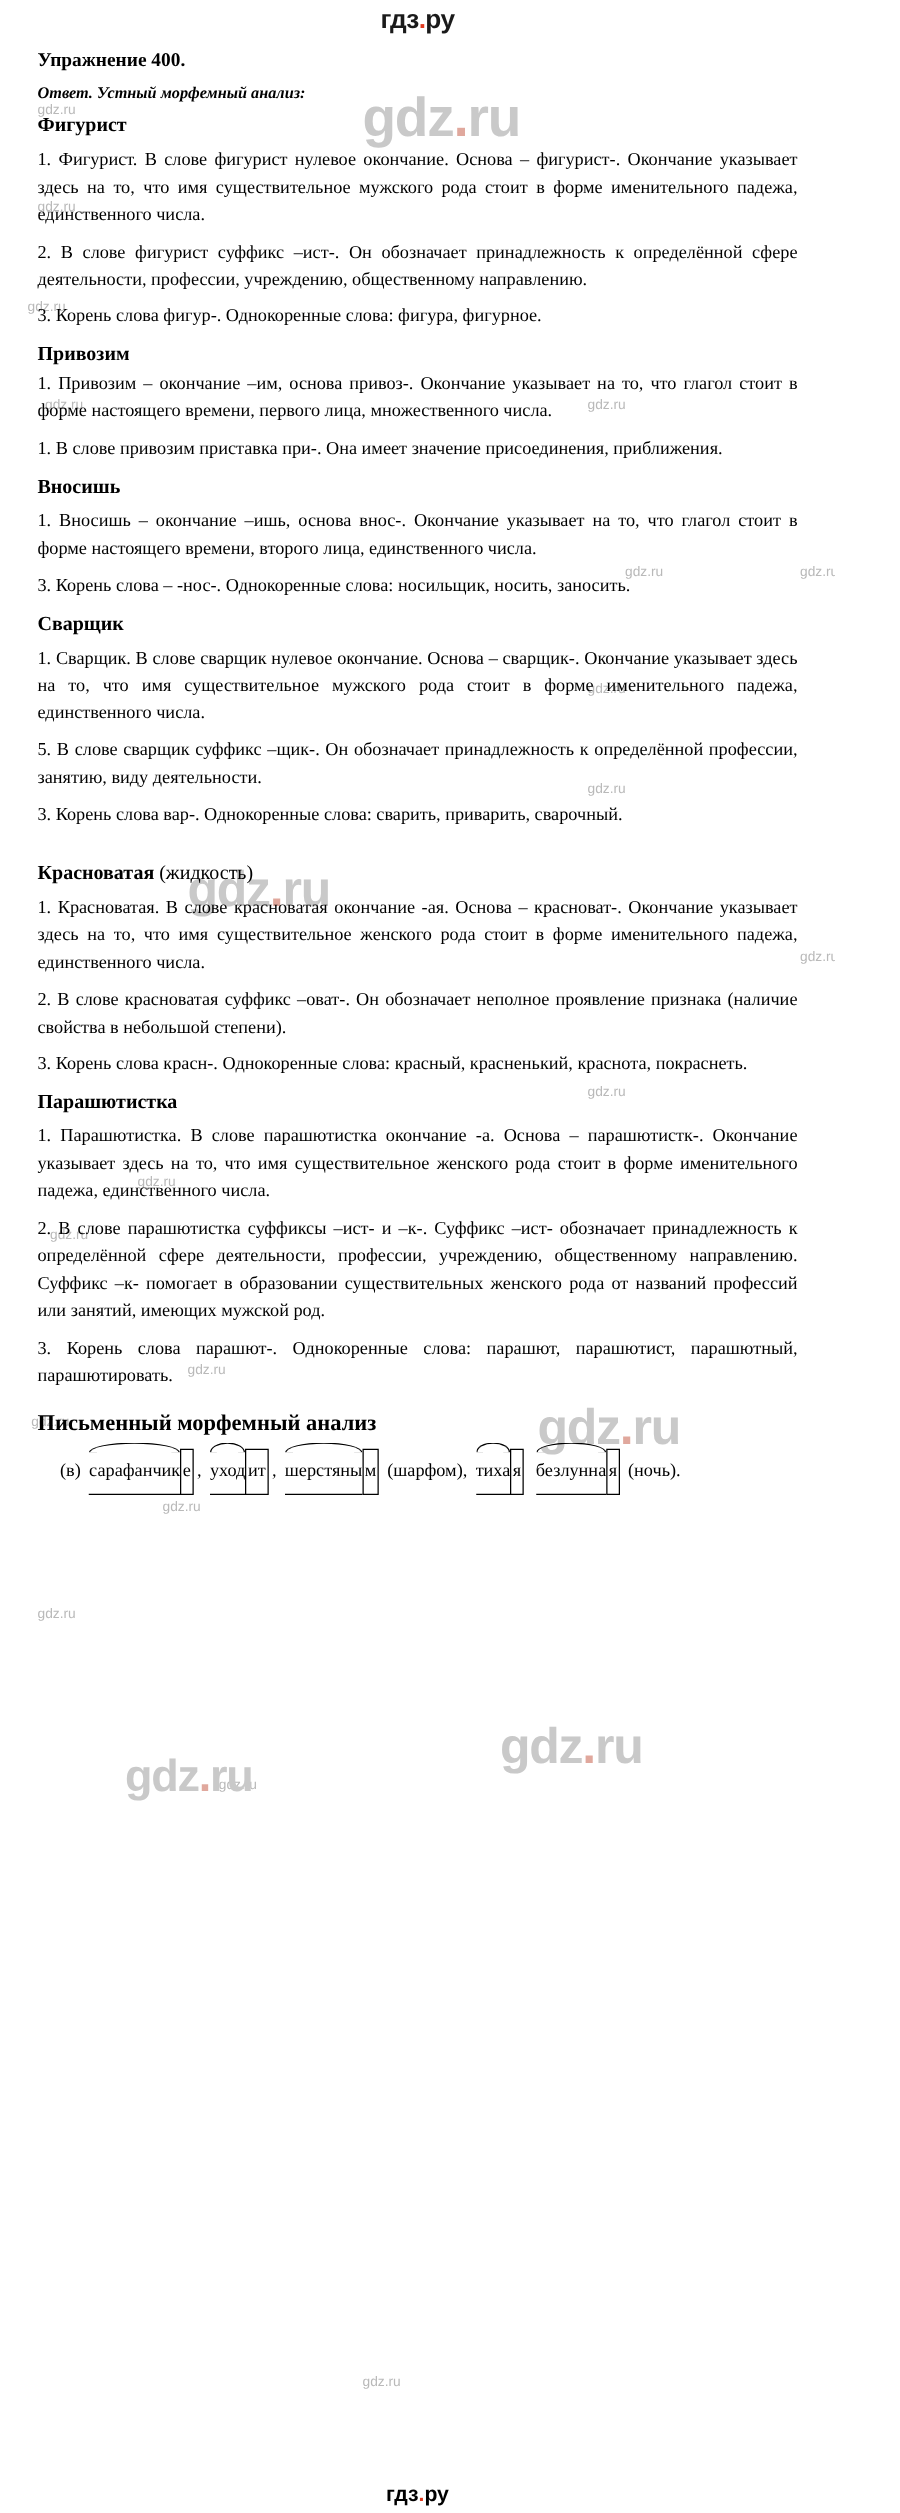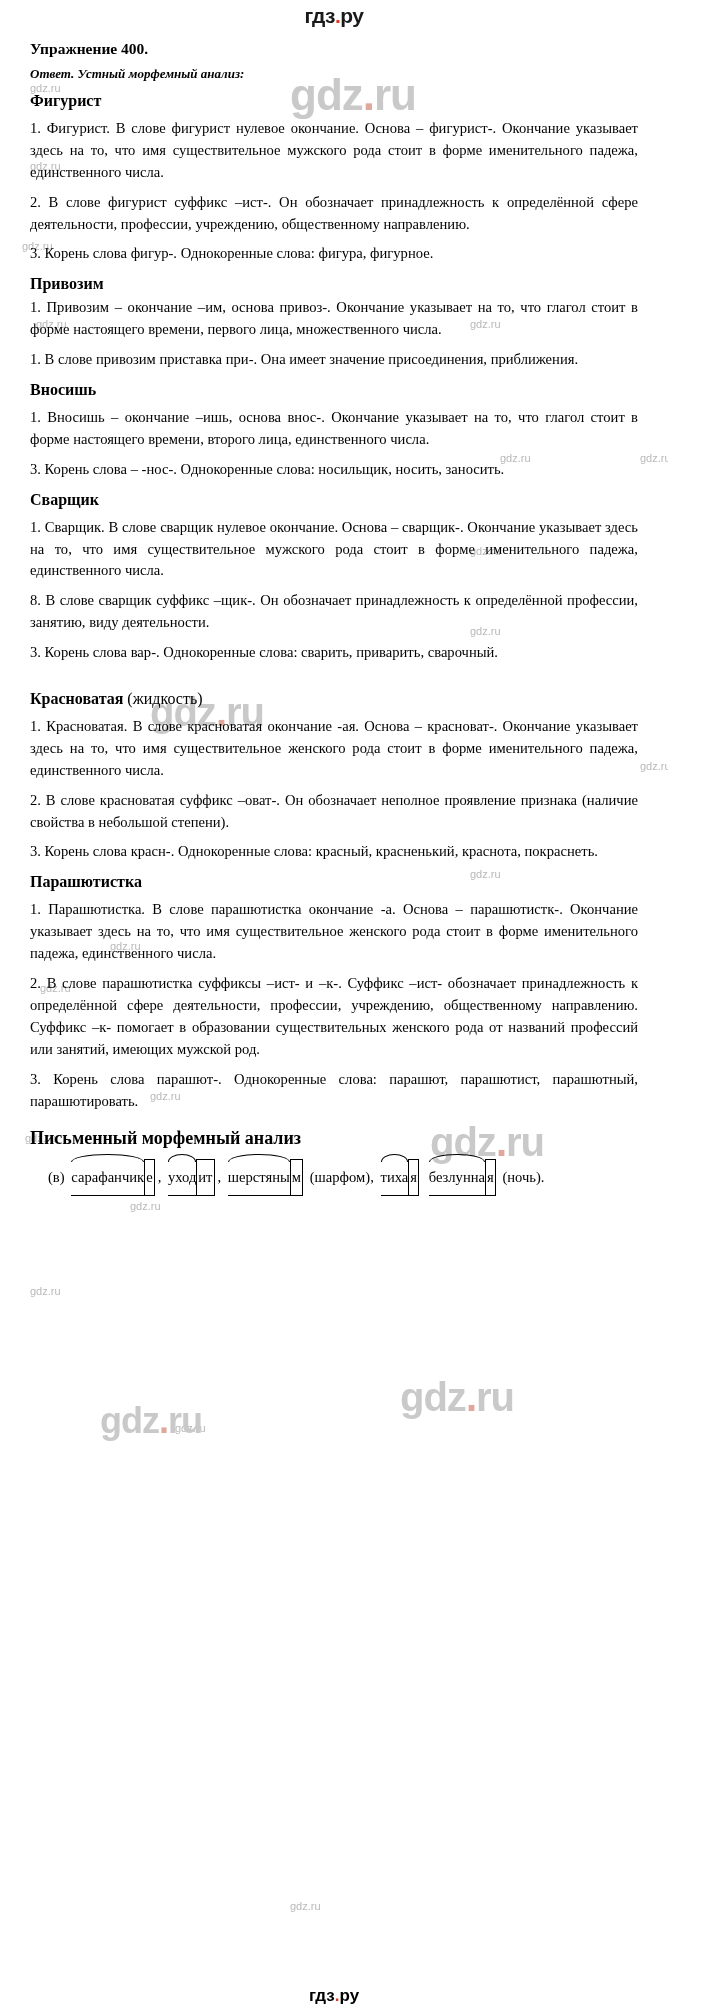--- a/index.html
+++ b/index.html
@@ -194,21 +194,21 @@
     <div class="word-head">Привозим</div>
     <p class="para tight">1. Привозим – окончание –им, основа привоз-. Окончание указывает на то, что глагол стоит в форме настоящего времени, первого лица, множественного числа.</p>
     <p class="para">1. В слове привозим приставка при-. Она имеет значение присоединения, приближения.</p>
 
     <div class="word-head">Вносишь</div>
     <p class="para">1. Вносишь – окончание –ишь, основа внос-. Окончание указывает на то, что глагол стоит в форме настоящего времени, второго лица, единственного числа.</p>
     <p class="para">3. Корень слова – -нос-. Однокоренные слова: носильщик, носить, заносить.</p>
 
     <div class="word-head">Сварщик</div>
     <p class="para">1. Сварщик. В слове сварщик нулевое окончание. Основа – сварщик-. Окончание указывает здесь на то, что имя существительное мужского рода стоит в форме именительного падежа, единственного числа.</p>
-    <p class="para">8. В слове сварщик суффикс –щик-. Он обозначает принадлежность к определённой профессии, занятию, виду деятельности.</p>
+    <p class="para">5. В слове сварщик суффикс –щик-. Он обозначает принадлежность к определённой профессии, занятию, виду деятельности.</p>
     <p class="para">3. Корень слова вар-. Однокоренные слова: сварить, приварить, сварочный.</p>
 
     <div class="word-head" style="margin-top:26px;">
       <span>Красноватая</span><span class="plain"> (жидкость)</span>
     </div>
     <p class="para">1. Красноватая. В слове красноватая окончание -ая. Основа – красноват-. Окончание указывает здесь на то, что имя существительное женского рода стоит в форме именительного падежа, единственного числа.</p>
     <p class="para">2. В слове красноватая суффикс –оват-. Он обозначает неполное проявление признака (наличие свойства в небольшой степени).</p>
     <p class="para">3. Корень слова красн-. Однокоренные слова: красный, красненький, краснота, покраснеть.</p>
 
     <div class="word-head">Парашютистка</div>

